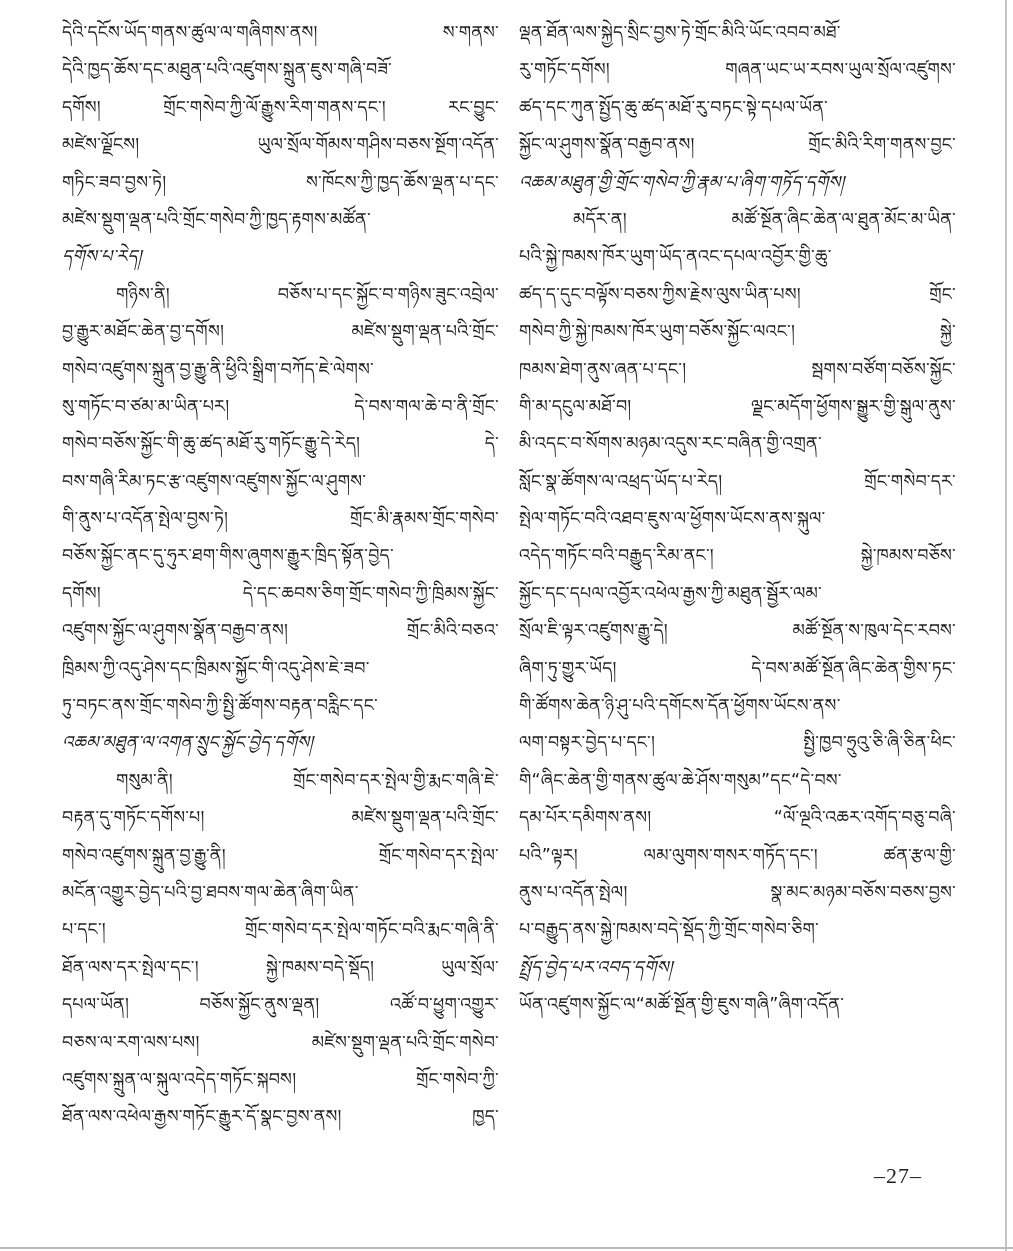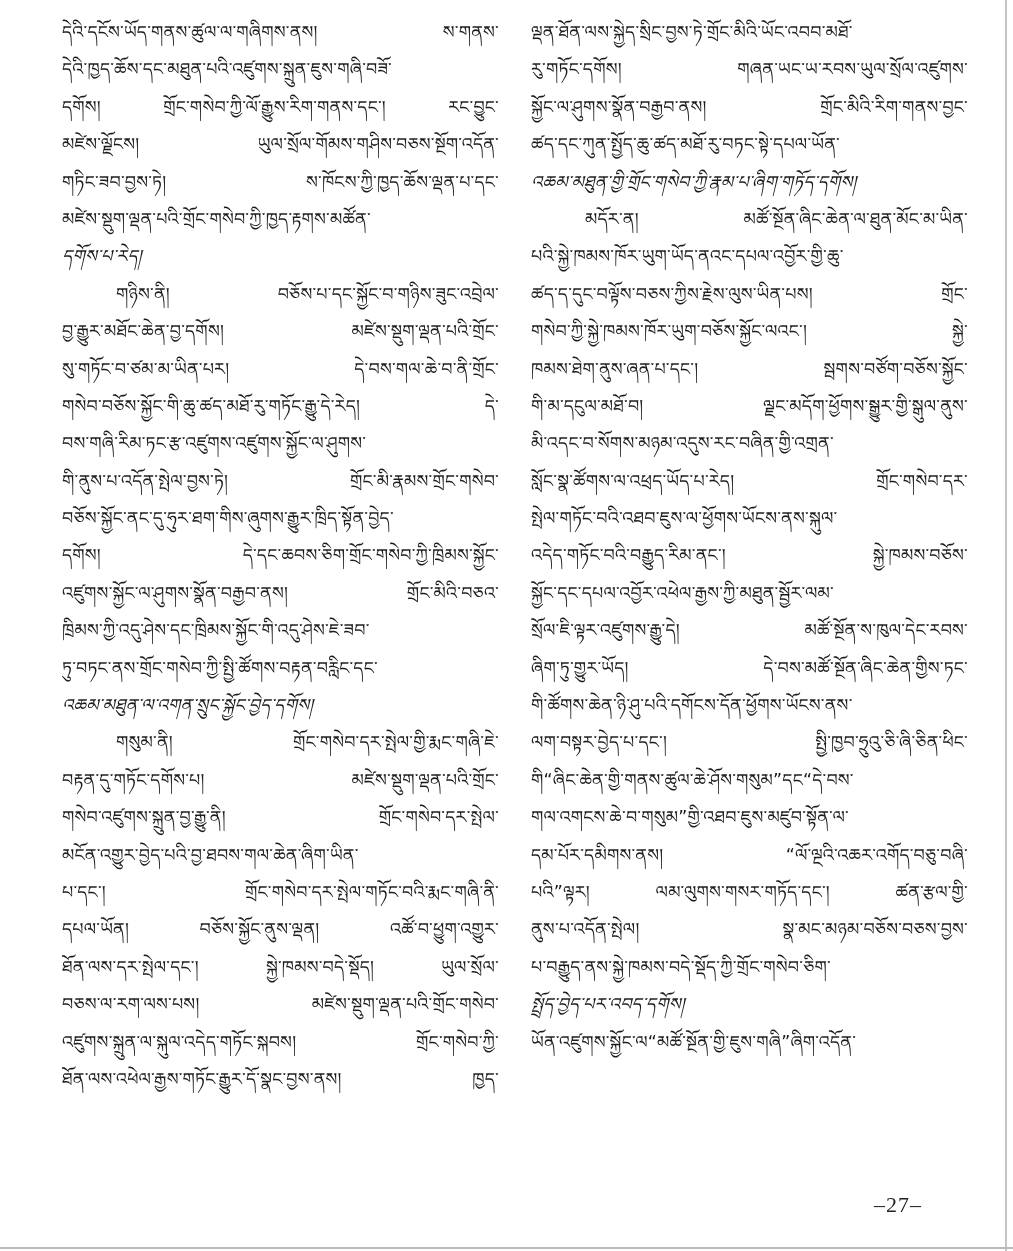--- a/index.html
+++ b/index.html
@@ -7,38 +7,38 @@
     position:relative;
     width:1013px; height:1251px;
     background:#ffffff;
     font-family:"DejaVu Sans","Liberation Serif",sans-serif;
     color:#1b1b1b;
     overflow:hidden;
     margin:0 auto;
   }
   .columns {
     position:absolute; left:62px; top:14px;
-    display:flex; gap:32px;
+    display:flex; gap:20px;
   }
   .col { width:437px; }
   .line {
     height:37.4px;
     line-height:37.4px;
     font-size:17.5px;
     text-align:justify;
     text-align-last:justify;
     overflow:hidden;
     white-space:nowrap;
     letter-spacing:0.2px;
   }
   .line.indent { padding-left:54px; }
   .line.end { text-align-last:left;font-style:italic; }
   .page-number {
     position:absolute;
-    top:1192px; left:848px;
+    top:1163px; left:848px;
     width:100px;
     font-family:"Liberation Serif","DejaVu Serif",serif;
     font-size:22px; color:#222;
     text-align:center;
     letter-spacing:1px;
   }
   .edge-right {
     position:absolute; top:0; right:6px;
     width:2px; height:100%;
     background:#c4c4c4;
@@ -58,64 +58,64 @@
     <div class="col">
         <div class="line">དེའི་དངོས་ཡོད་གནས་ཚུལ་ལ་གཞིགས་ནས། ས་གནས་</div>
         <div class="line">དེའི་ཁྱད་ཆོས་དང་མཐུན་པའི་འཛུགས་སྐྲུན་ཇུས་གཞི་བཟོ་</div>
         <div class="line">དགོས། གྲོང་གསེབ་ཀྱི་ལོ་རྒྱུས་རིག་གནས་དང་། རང་བྱུང་</div>
         <div class="line">མཛེས་ལྗོངས། ཡུལ་སྲོལ་གོམས་གཤིས་བཅས་སྔོག་འདོན་</div>
         <div class="line">གཏིང་ཟབ་བྱས་ཏེ། ས་ཁོངས་ཀྱི་ཁྱད་ཆོས་ལྡན་པ་དང་</div>
         <div class="line">མཛེས་སྡུག་ལྡན་པའི་གྲོང་གསེབ་ཀྱི་ཁྱད་རྟགས་མཚོན་</div>
         <div class="line end">དགོས་པ་རེད།</div>
         <div class="line indent">གཉིས་ནི། བཅོས་པ་དང་སྐྱོང་བ་གཉིས་ཟུང་འབྲེལ་</div>
         <div class="line">བྱ་རྒྱུར་མཐོང་ཆེན་བྱ་དགོས། མཛེས་སྡུག་ལྡན་པའི་གྲོང་</div>
+        <div class="line">གསེབ་འཛུགས་སྐྲུན་བྱ་རྒྱུ་ནི་ཕྱིའི་སྒྲིག་བཀོད་ཇེ་ལེགས་</div>
         <div class="line">སུ་གཏོང་བ་ཙམ་མ་ཡིན་པར། དེ་བས་གལ་ཆེ་བ་ནི་གྲོང་</div>
         <div class="line">གསེབ་བཅོས་སྐྱོང་གི་ཆུ་ཚད་མཐོ་རུ་གཏོང་རྒྱུ་དེ་རེད། དེ་</div>
         <div class="line">བས་གཞི་རིམ་ཏང་རྩ་འཛུགས་འཛུགས་སྐྱོང་ལ་ཤུགས་</div>
         <div class="line">གི་ནུས་པ་འདོན་སྤེལ་བྱས་ཏེ། གྲོང་མི་རྣམས་གྲོང་གསེབ་</div>
         <div class="line">བཅོས་སྐྱོང་ནང་དུ་ཧུར་ཐག་གིས་ཞུགས་རྒྱུར་ཁྲིད་སྟོན་བྱེད་</div>
         <div class="line">དགོས། དེ་དང་ཆབས་ཅིག་གྲོང་གསེབ་ཀྱི་ཁྲིམས་སྐྱོང་</div>
         <div class="line">འཛུགས་སྐྱོང་ལ་ཤུགས་སྣོན་བརྒྱབ་ནས། གྲོང་མིའི་བཅའ་</div>
         <div class="line">ཁྲིམས་ཀྱི་འདུ་ཤེས་དང་ཁྲིམས་སྐྱོང་གི་འདུ་ཤེས་ཇེ་ཟབ་</div>
         <div class="line">ཏུ་བཏང་ནས་གྲོང་གསེབ་ཀྱི་སྤྱི་ཚོགས་བརྟན་བརླིང་དང་</div>
         <div class="line end">འཆམ་མཐུན་ལ་འགན་སྲུང་སྐྱོང་བྱེད་དགོས།</div>
         <div class="line indent">གསུམ་ནི། གྲོང་གསེབ་དར་སྤེལ་གྱི་རྨང་གཞི་ཇེ་</div>
         <div class="line">བརྟན་དུ་གཏོང་དགོས་པ། མཛེས་སྡུག་ལྡན་པའི་གྲོང་</div>
         <div class="line">གསེབ་འཛུགས་སྐྲུན་བྱ་རྒྱུ་ནི། གྲོང་གསེབ་དར་སྤེལ་</div>
         <div class="line">མངོན་འགྱུར་བྱེད་པའི་བྱ་ཐབས་གལ་ཆེན་ཞིག་ཡིན་</div>
         <div class="line">པ་དང་། གྲོང་གསེབ་དར་སྤེལ་གཏོང་བའི་རྨང་གཞི་ནི་</div>
+        <div class="line">ཐོན་ལས་དར་སྤེལ་དང་། སྐྱེ་ཁམས་བདེ་སྡོད། ཡུལ་སྲོལ་</div>
         <div class="line">དཔལ་ཡོན། བཅོས་སྐྱོང་ནུས་ལྡན། འཚོ་བ་ཕྱུག་འགྱུར་</div>
-        <div class="line">ཐོན་ལས་དར་སྤེལ་དང་། སྐྱེ་ཁམས་བདེ་སྡོད། ཡུལ་སྲོལ་</div>
         <div class="line">བཅས་ལ་རག་ལས་པས། མཛེས་སྡུག་ལྡན་པའི་གྲོང་གསེབ་</div>
         <div class="line">འཛུགས་སྐྲུན་ལ་སྐུལ་འདེད་གཏོང་སྐབས། གྲོང་གསེབ་ཀྱི་</div>
         <div class="line">ཐོན་ལས་འཕེལ་རྒྱས་གཏོང་རྒྱུར་དོ་སྣང་བྱས་ནས། ཁྱད་</div>
       </div>
     <div class="col">
         <div class="line">ལྡན་ཐོན་ལས་སྐྱེད་སྲིང་བྱས་ཏེ་གྲོང་མིའི་ཡོང་འབབ་མཐོ་</div>
         <div class="line">རུ་གཏོང་དགོས། གཞན་ཡང་ཡ་རབས་ཡུལ་སྲོལ་འཛུགས་</div>
+        <div class="line">ཚད་དང་ཀུན་སྤྱོད་ཆུ་ཚད་མཐོ་རུ་བཏང་སྟེ་དཔལ་ཡོན་</div>
         <div class="line">སྐྱོང་ལ་ཤུགས་སྣོན་བརྒྱབ་ནས། གྲོང་མིའི་རིག་གནས་བྱང་</div>
-        <div class="line">ཚད་དང་ཀུན་སྤྱོད་ཆུ་ཚད་མཐོ་རུ་བཏང་སྟེ་དཔལ་ཡོན་</div>
         <div class="line end">འཆམ་མཐུན་གྱི་གྲོང་གསེབ་ཀྱི་རྣམ་པ་ཞིག་གཏོད་དགོས།</div>
         <div class="line indent">མདོར་ན། མཚོ་སྔོན་ཞིང་ཆེན་ལ་ཐུན་མོང་མ་ཡིན་</div>
         <div class="line">པའི་སྐྱེ་ཁམས་ཁོར་ཡུག་ཡོད་ནའང་དཔལ་འབྱོར་གྱི་ཆུ་</div>
         <div class="line">ཚད་ད་དུང་བལྟོས་བཅས་ཀྱིས་རྗེས་ལུས་ཡིན་པས། གྲོང་</div>
         <div class="line">གསེབ་ཀྱི་སྐྱེ་ཁམས་ཁོར་ཡུག་བཅོས་སྐྱོང་ལའང་། སྐྱེ་</div>
         <div class="line">ཁམས་ཐེག་ནུས་ཞན་པ་དང་། སྦགས་བཙོག་བཅོས་སྐྱོང་</div>
         <div class="line">གི་མ་དངུལ་མཐོ་བ། ལྗང་མདོག་ཕྱོགས་སྒྱུར་གྱི་སྒུལ་ནུས་</div>
         <div class="line">མི་འདང་བ་སོགས་མཉམ་འདུས་རང་བཞིན་གྱི་འགྲན་</div>
         <div class="line">སློང་སྣ་ཚོགས་ལ་འཕྲད་ཡོད་པ་རེད། གྲོང་གསེབ་དར་</div>
         <div class="line">སྤེལ་གཏོང་བའི་འཐབ་ཇུས་ལ་ཕྱོགས་ཡོངས་ནས་སྐུལ་</div>
         <div class="line">འདེད་གཏོང་བའི་བརྒྱུད་རིམ་ནང་། སྐྱེ་ཁམས་བཅོས་</div>
         <div class="line">སྐྱོང་དང་དཔལ་འབྱོར་འཕེལ་རྒྱས་ཀྱི་མཐུན་སྦྱོར་ལམ་</div>
         <div class="line">སྲོལ་ཇི་ལྟར་འཛུགས་རྒྱུ་དེ། མཚོ་སྔོན་ས་ཁུལ་དེང་རབས་</div>
         <div class="line">ཞིག་ཏུ་གྱུར་ཡོད། དེ་བས་མཚོ་སྔོན་ཞིང་ཆེན་གྱིས་ཏང་</div>
         <div class="line">གི་ཚོགས་ཆེན་ཉི་ཤུ་པའི་དགོངས་དོན་ཕྱོགས་ཡོངས་ནས་</div>
         <div class="line">ལག་བསྟར་བྱེད་པ་དང་། སྤྱི་ཁྱབ་ཧྲུའུ་ཅི་ཞི་ཅིན་ཕིང་</div>
         <div class="line">གི“ཞིང་ཆེན་གྱི་གནས་ཚུལ་ཆེ་ཤོས་གསུམ”དང“དེ་བས་</div>
-        <div class="line">གལ་འགངས་ཆེ་བ་གསུམ”གྱི་འཐབ་ཇུས་མཛུབ་སྟོན་ལ་</div>
         <div class="line">དམ་པོར་དམིགས་ནས། “ལོ་ལྔའི་འཆར་འགོད་བཅུ་བཞི་</div>
         <div class="line">པའི”ལྟར། ལམ་ལུགས་གསར་གཏོད་དང་། ཚན་རྩལ་གྱི་</div>
         <div class="line">ནུས་པ་འདོན་སྤེལ། སྣ་མང་མཉམ་བཅོས་བཅས་བྱས་</div>
         <div class="line">པ་བརྒྱུད་ནས་སྐྱེ་ཁམས་བདེ་སྡོད་ཀྱི་གྲོང་གསེབ་ཅིག་</div>
         <div class="line end">སྤྲོད་བྱེད་པར་འབད་དགོས།</div>
         <div class="line">ཡོན་འཛུགས་སྐྱོང་ལ“མཚོ་སྔོན་གྱི་ཇུས་གཞི”ཞིག་འདོན་</div>
       </div>
   </div>
 
   <div class="page-number">–27–</div>

